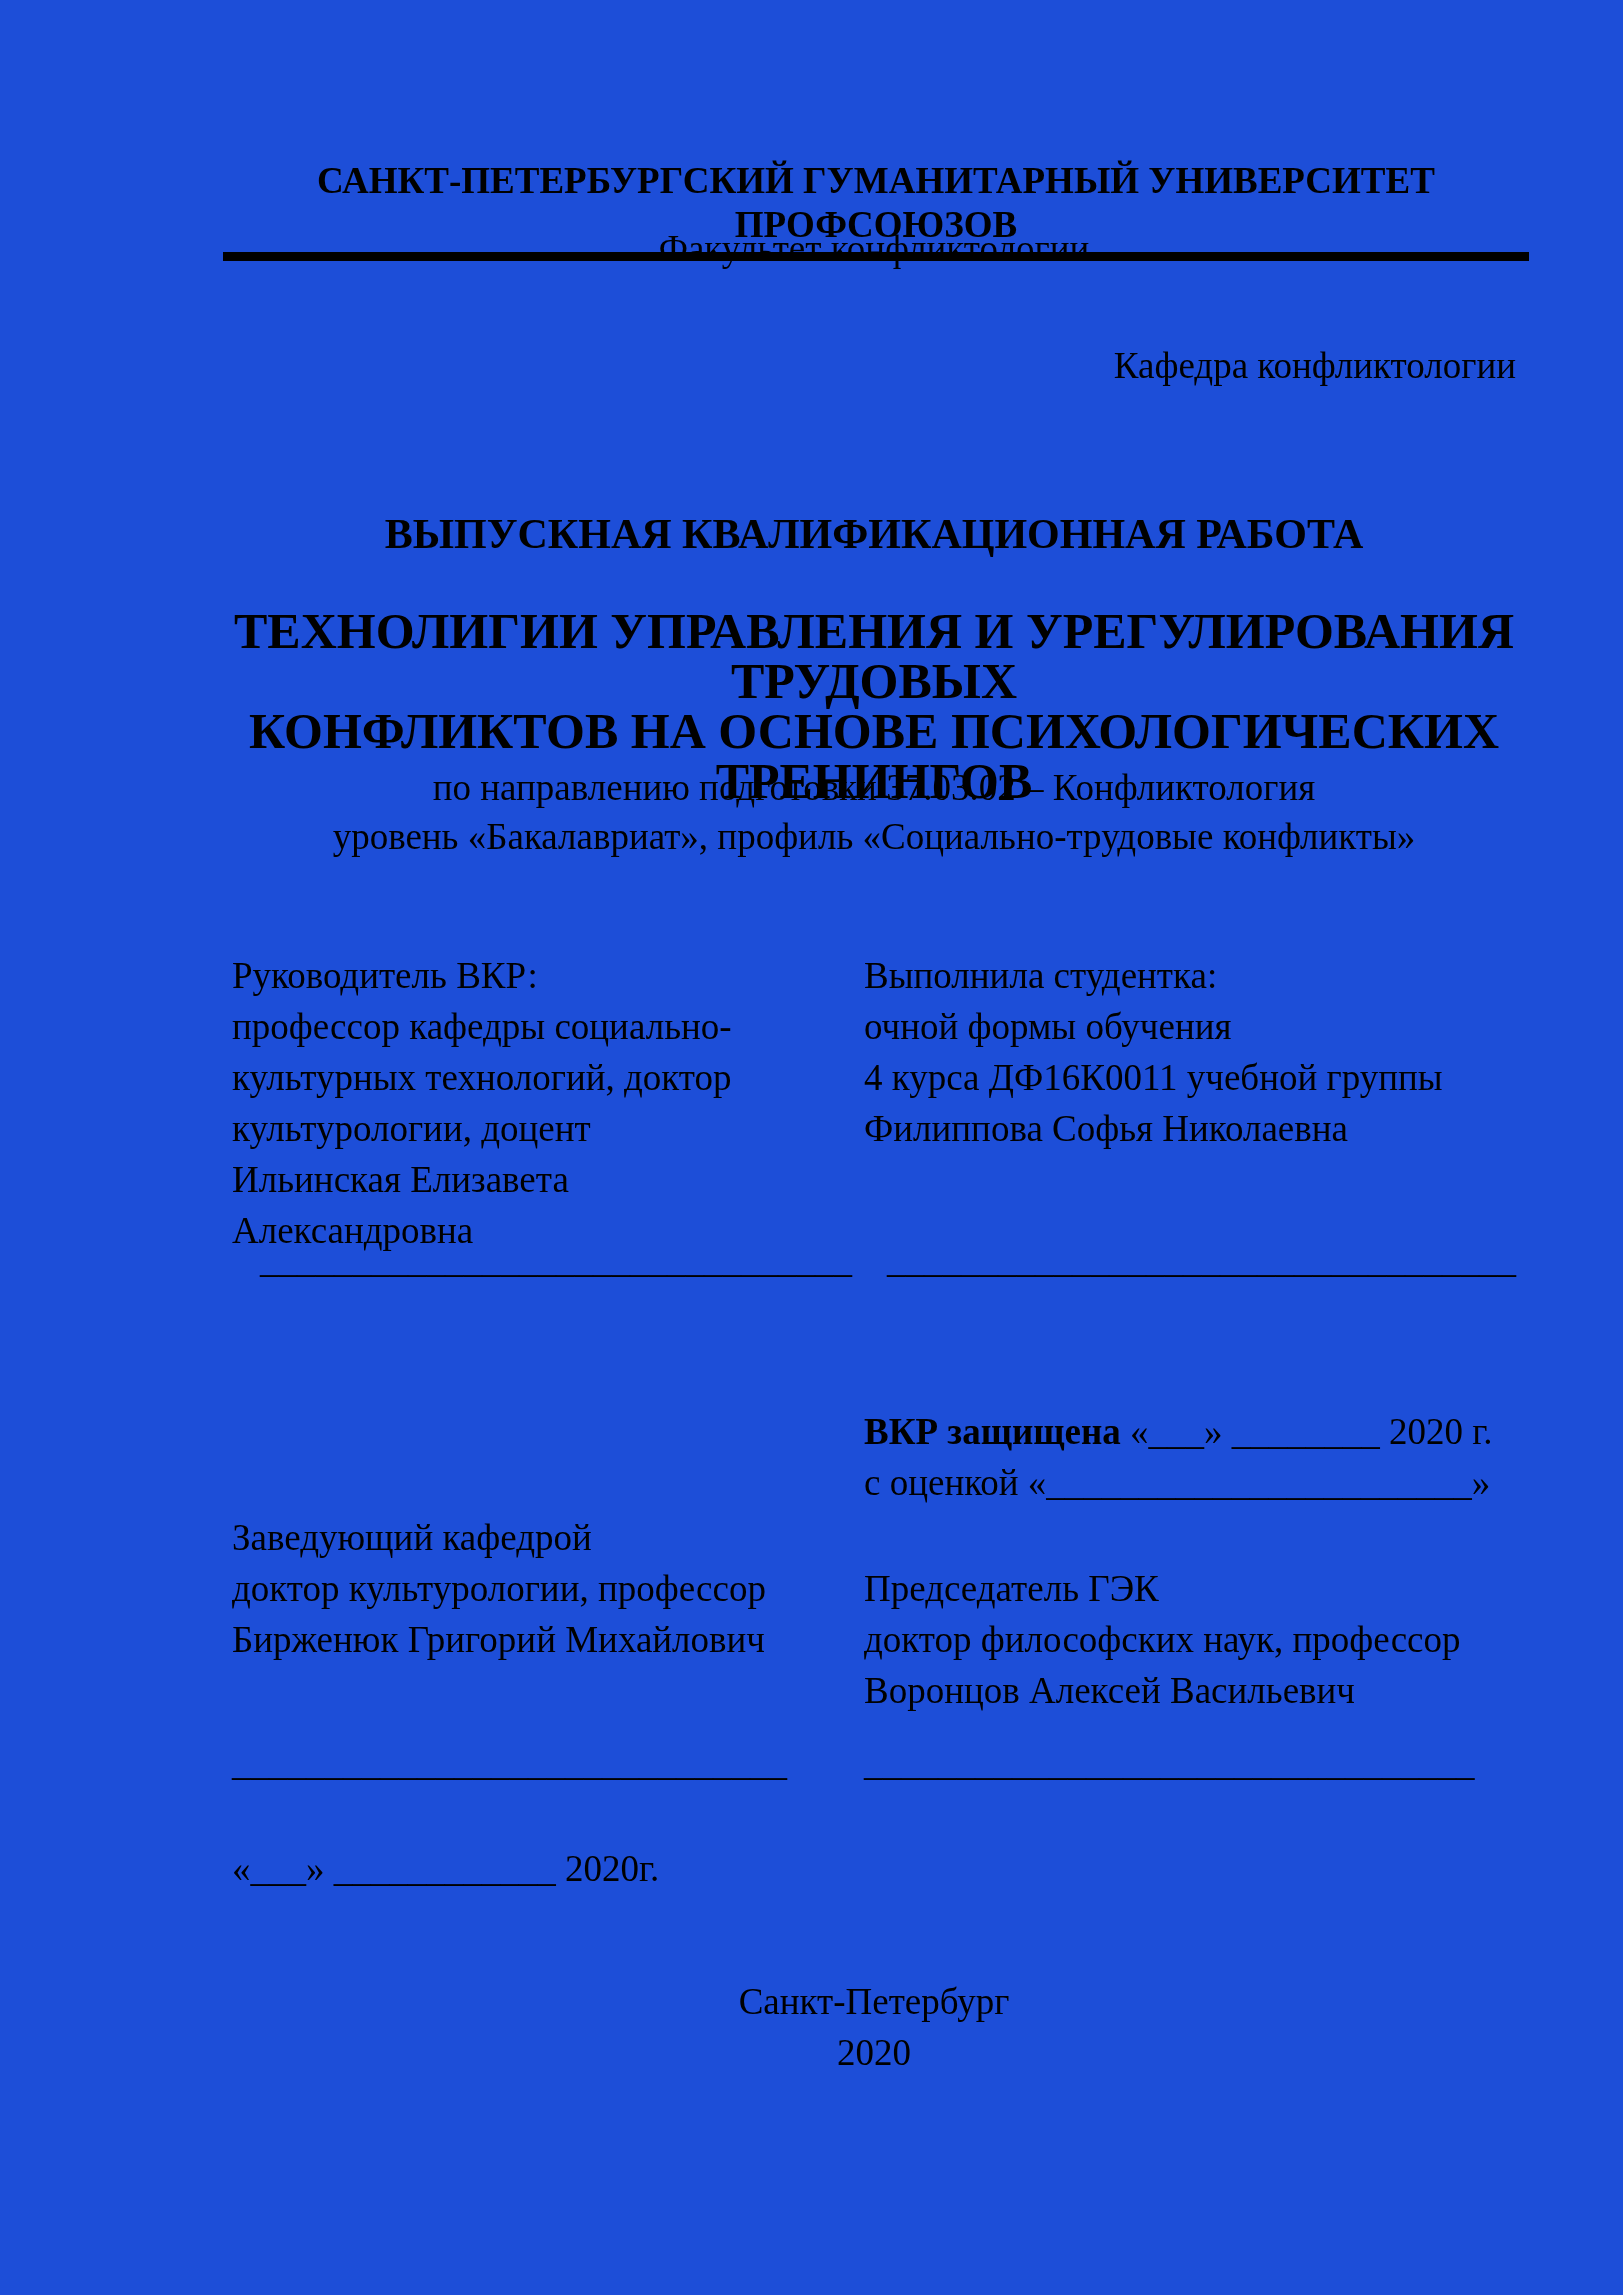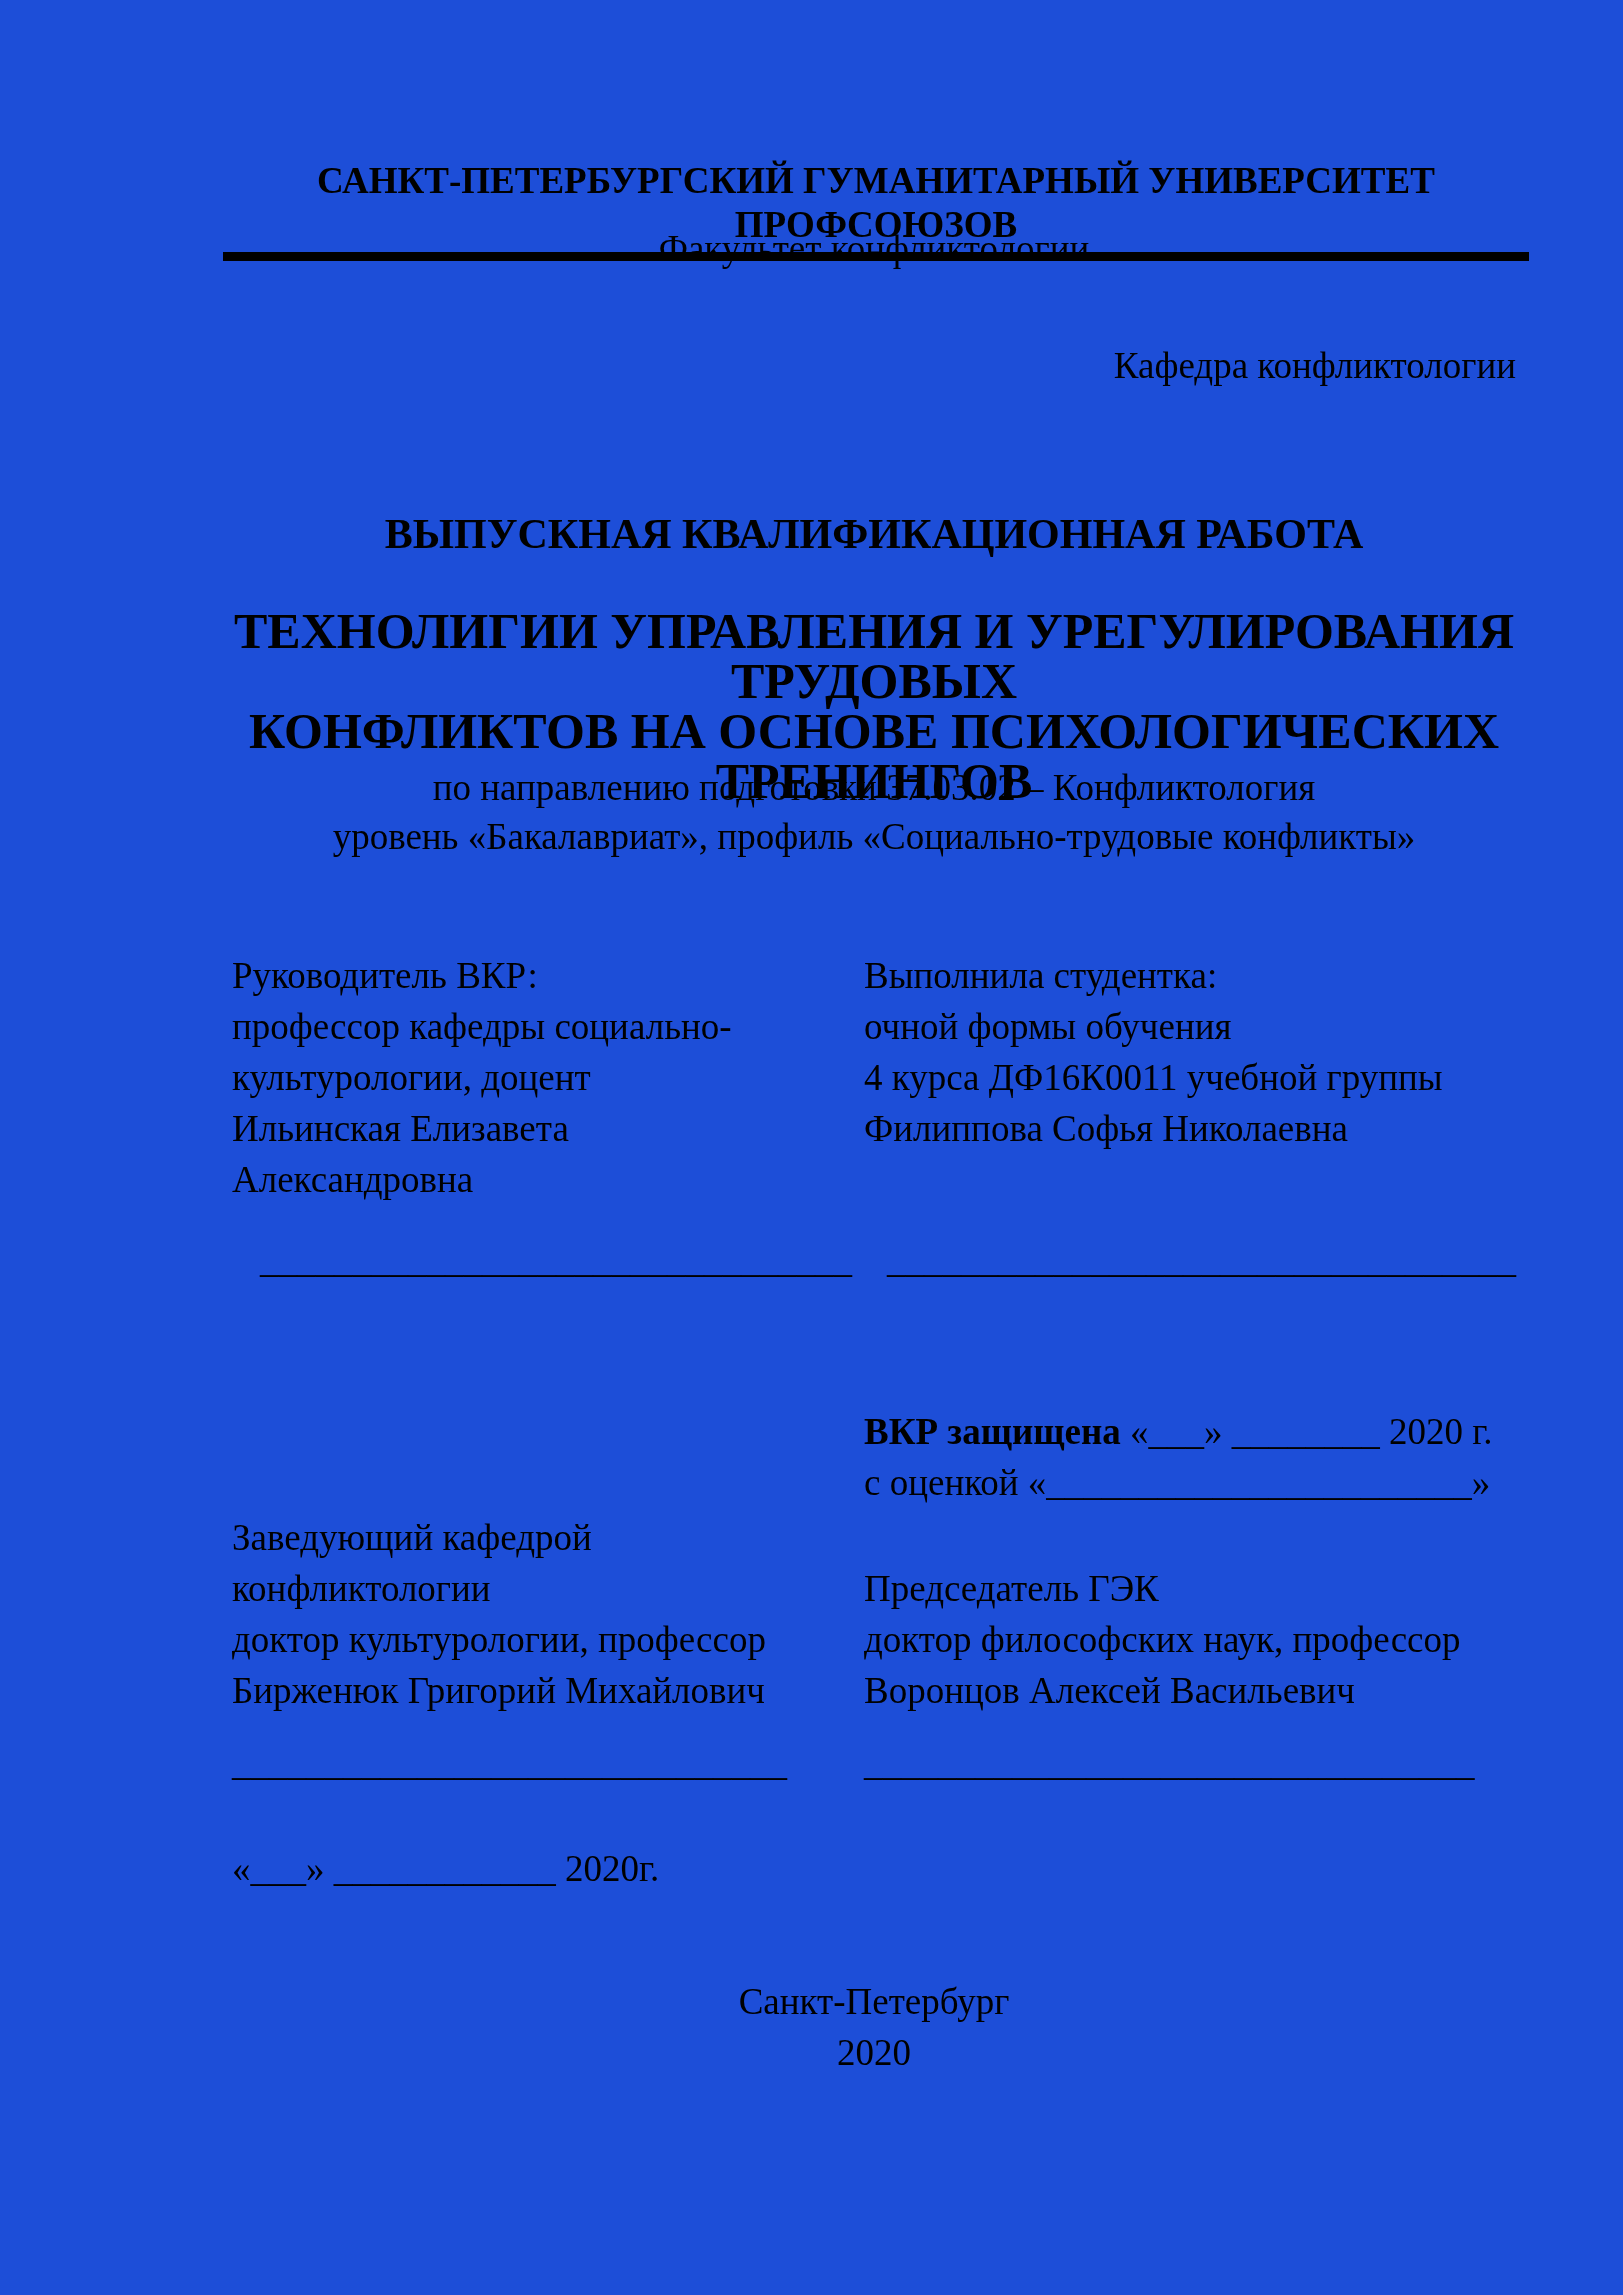--- a/index.html
+++ b/index.html
@@ -64,20 +64,21 @@
   </div>
 
   <div class="abs program center">
     <div>по направлению подготовки 37.03.02 – Конфликтология</div>
     <div>уровень «Бакалавриат», профиль «Социально-трудовые конфликты»</div>
   </div>
 
   <div class="abs col-left credits">
     <div>Руководитель ВКР:</div>
     <div>профессор кафедры социально-</div>
+    <div>культурных технологий, доктор</div>
     <div>культурологии, доцент</div>
     <div>Ильинская Елизавета</div>
     <div>Александровна</div>
   </div>
 
   <div class="abs col-right credits">
     <div>Выполнила студентка:</div>
     <div>очной формы обучения</div>
     <div>4 курса ДФ16К0011 учебной группы</div>
     <div>Филиппова Софья Николаевна</div>
@@ -86,21 +87,20 @@
   <div class="abs col-left sig1">________________________________</div>
   <div class="abs col-right sig1">__________________________________</div>
 
   <div class="abs col-right defense">
     <div><span class="bold">ВКР защищена</span><span> «___» ________ 2020 г.</span></div>
     <div>с оценкой «_______________________»</div>
   </div>
 
   <div class="abs col-left officials-left">
     <div>Заведующий кафедрой</div>
-    <div>конфликтологии</div>
     <div>доктор культурологии, профессор</div>
     <div>Бирженюк Григорий Михайлович</div>
   </div>
 
   <div class="abs col-right officials-right">
     <div>Председатель ГЭК</div>
     <div>доктор философских наук, профессор</div>
     <div>Воронцов Алексей Васильевич</div>
   </div>
 

